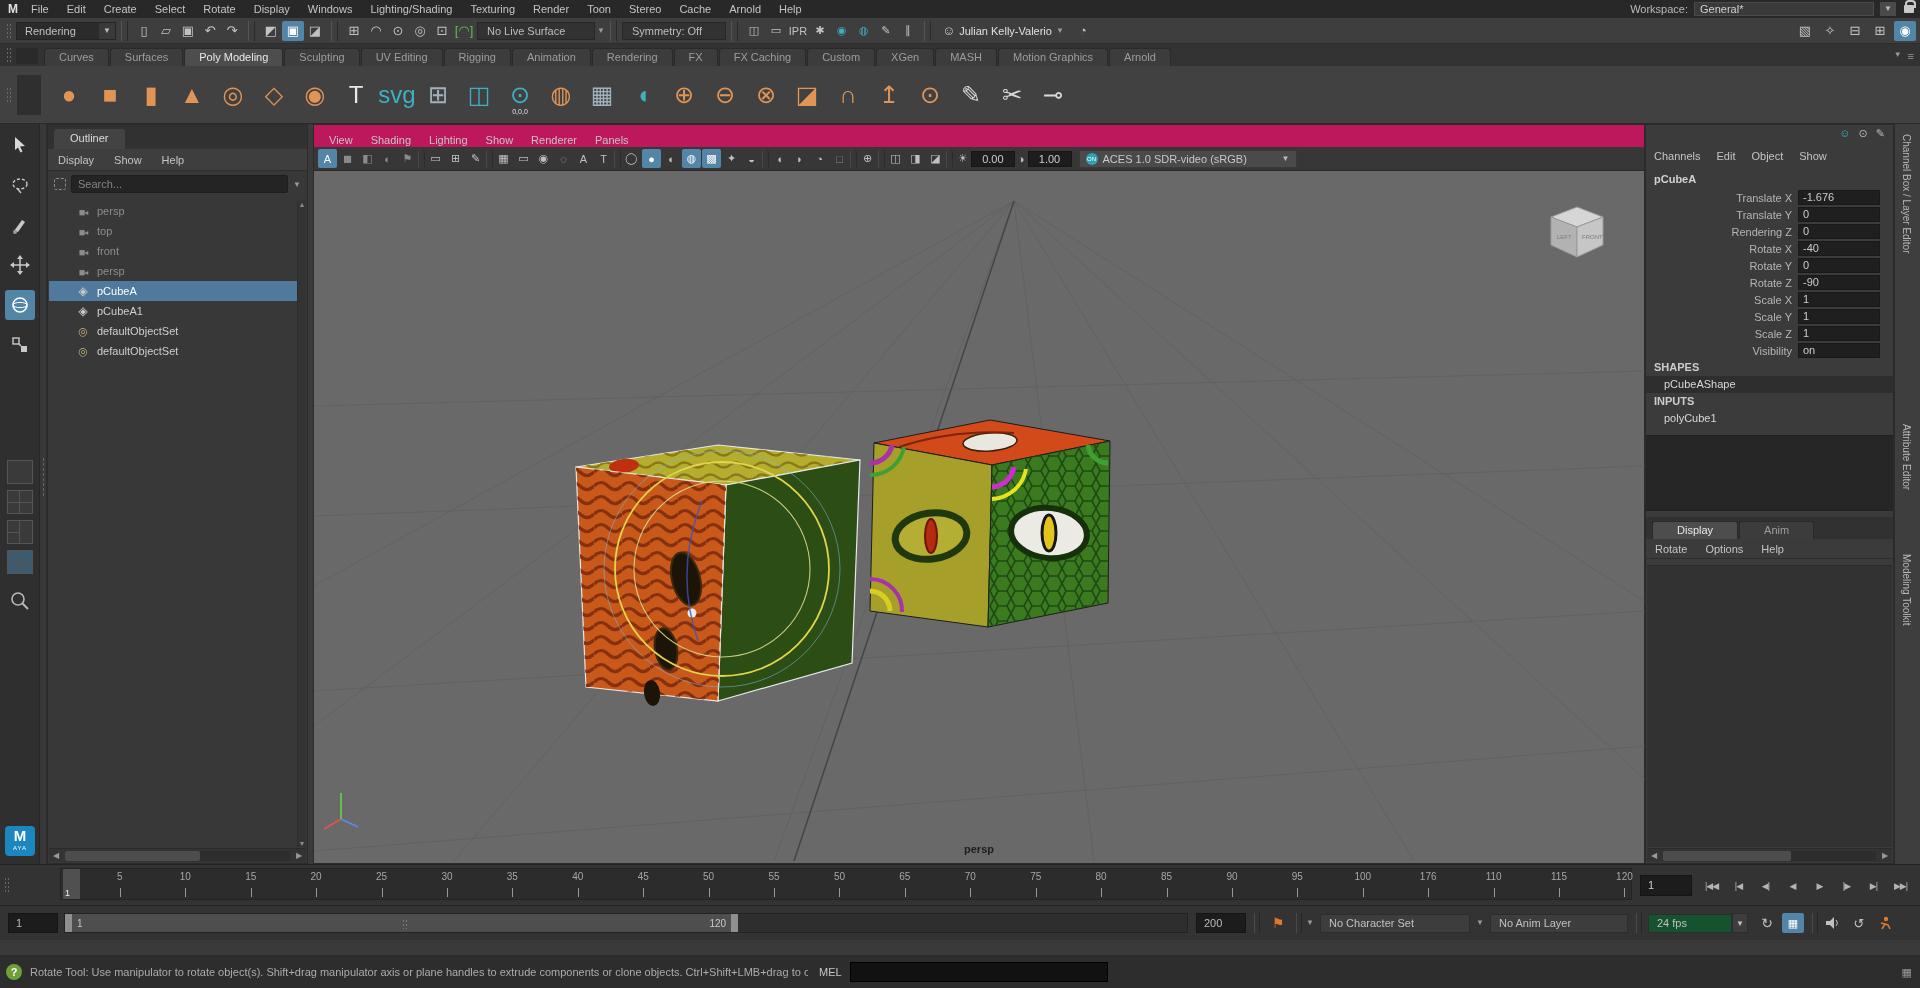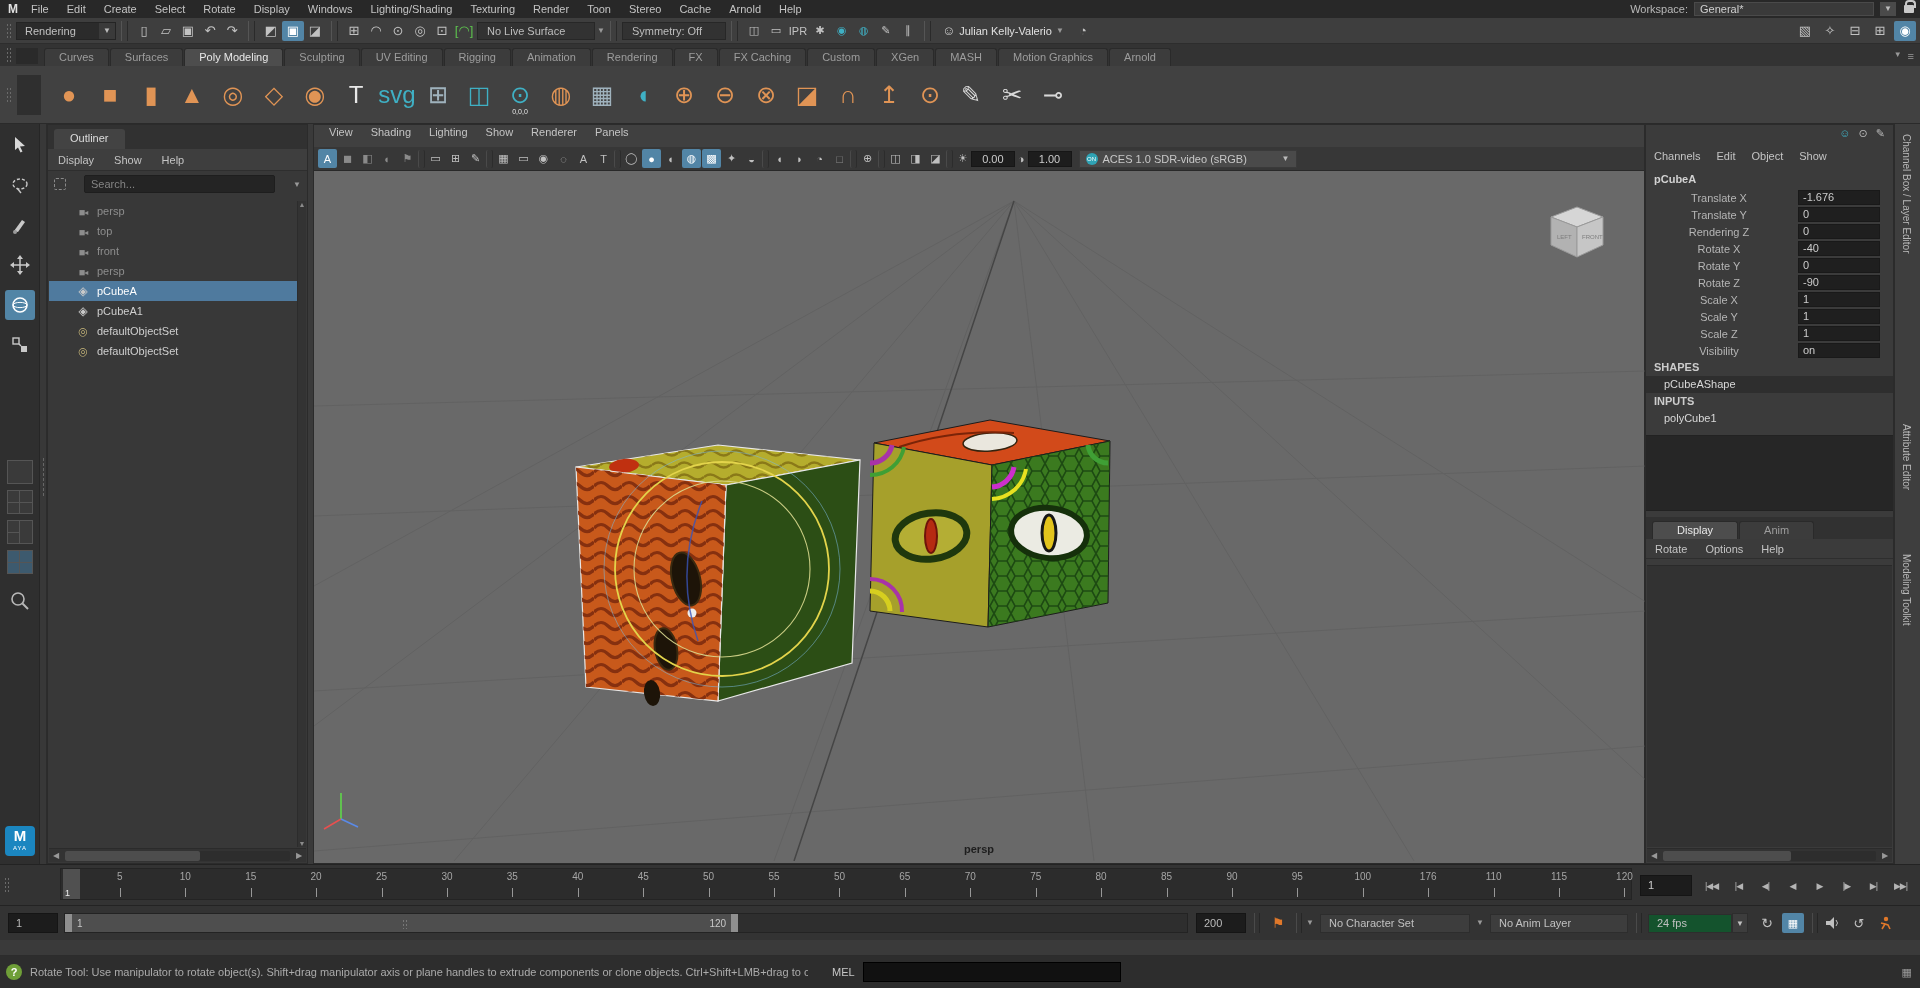--- a/index.html
+++ b/index.html
@@ -62,21 +62,21 @@
 
   #tb-divider{position:absolute;left:40px;top:0;bottom:0;width:7px;background:#383838;border-right:1px solid #2c2c2c}
   #tb-divider::before{content:"";position:absolute;left:2px;top:45%;width:3px;height:40px;background-image:radial-gradient(#666 1px,transparent 1px);background-size:3px 5px}
 
   
   #outliner{position:absolute;left:47px;top:0;bottom:0;width:261px;background:#383838;border:1px solid #2b2b2b}
   #outliner .ptabrow{height:24px;background:#313131;display:flex;align-items:flex-end;padding-left:6px}
   #outliner .ptab{height:20px;line-height:19px;padding:0 16px;background:#434343;border-radius:3px 3px 0 0;color:#ddd}
   #outliner .pmenus{height:22px;background:#3e3e3e;display:flex;align-items:center;border-bottom:1px solid #2e2e2e}
   #outliner .pmenus .menu-item{padding:1px 10px}
-  #osearch{height:26px;display:flex;align-items:center;gap:18px;padding:0 6px}
+  #osearch{height:26px;display:flex;align-items:center;gap:5px;padding:0 6px}
   #osearch .filter{width:12px;height:12px;border:1px dashed #8a8a8a;border-radius:2px}
   #osearch input{flex:1;height:18px;background:#242424;border:1px solid #1e1e1e;border-radius:2px;color:#bbb;padding:0 6px;font-size:11px;outline:none}
   #osearch input::placeholder{color:#848484}
   #osearch .caret{color:#999;font-size:8px}
   #otree{position:absolute;left:1px;right:10px;top:76px;bottom:16px;overflow:hidden}
   .orow{height:20px;display:flex;align-items:center;padding-left:26px;gap:6px;color:#cfcfcf}
   .orow.dim{color:#8d8d8d}
   .orow.selected{background:#4f7a9e;color:#fff}
   .orow .oi{width:16px;text-align:center;flex:none}
   .orow[data-icon="camera"] .oi::before{content:"◼◂";font-size:8px;letter-spacing:-1px}
@@ -85,41 +85,41 @@
   #ovscroll{position:absolute;right:1px;top:76px;bottom:16px;width:9px;background:#333;border-left:1px solid #2c2c2c;font-size:7px;color:#8a8a8a;text-align:center}
   #ovscroll .up{position:absolute;top:0;left:0;right:0}
   #ovscroll .dn{position:absolute;bottom:0;left:0;right:0}
   .hscroll{position:absolute;left:1px;right:1px;bottom:1px;height:14px;background:#333;border-top:1px solid #2b2b2b;display:flex;align-items:center}
   .hscroll .arr{width:14px;text-align:center;font-size:8px;color:#999}
   .hscroll .track{flex:1;height:10px;background:#2d2d2d;border-radius:2px;position:relative;margin:0 2px}
   .hscroll .thumb{position:absolute;left:0;top:0;bottom:0;width:60%;background:#4d4d4d;border-radius:2px}
 
   
   #viewport{position:absolute;left:313px;top:0;bottom:0;width:1332px;background:#696969;border:1px solid #2b2b2b}
-  #vmenus{height:22px;background:#404040;display:flex;align-items:flex-start;padding-left:6px}
+  #vmenus{height:22px;background:#be185d;display:flex;align-items:flex-end;padding-left:6px}
   #vtools{height:24px;background:#373737;border-bottom:1px solid #292929;display:flex;align-items:center;gap:1px;padding:0 4px}
   .vicn{min-width:19px;height:19px;display:flex;align-items:center;justify-content:center;color:#c0c0c0;font-size:11px;border-radius:2px}
   .vicn.hl{background:#5285a6;color:#fff}
   .vicn.dim{color:#8a8a8a}
   .vicn.sep{min-width:7px;border-left:1px solid #4a4a4a;border-right:1px solid #2c2c2c;height:18px}
   .vfield{width:44px;height:16px;background:#1d1d1d;border:1px solid #161616;color:#ccc;text-align:center;line-height:14px;margin:0 2px}
   #colorspace{height:18px;background:#4a4a4a;border:1px solid #3a3a3a;display:flex;align-items:center;gap:5px;padding:0 6px;width:218px;margin-left:4px}
   #colorspace .on{width:12px;height:12px;border-radius:50%;background:#2fa3b5;color:#fff;font-size:6px;text-align:center;line-height:12px}
   #colorspace .cs-caret{margin-left:auto;font-size:8px;color:#bbb}
   #scene{position:absolute;left:0;top:46px;right:0;bottom:0}
   #persp-label{position:absolute;bottom:8px;left:50%;transform:translateX(-50%);color:#1e1e1e;font-weight:bold}
 
   
   #rightpanel{position:absolute;left:1645px;top:0;bottom:0;width:249px;background:#3b3b3b;border:1px solid #2b2b2b}
   #rp-icons{height:20px;display:flex;justify-content:flex-end;gap:8px;padding:2px 8px;color:#b8b8b8}
   #rp-menus{height:22px;display:flex;align-items:center}
   #rp-menus .menu-item{padding:1px 8px}
   #cb-object{padding:6px 0 4px 8px;font-weight:bold;color:#d2d2d2}
   .ch-row{height:17px;display:flex;align-items:center}
-  .ch-label{width:152px;text-align:center;padding-right:6px;color:#b5b5b5}
+  .ch-label{width:152px;text-align:right;padding-right:6px;color:#b5b5b5}
   .ch-value{width:82px;height:15px;background:#1f1f1f;border:1px solid #191919;color:#ccc;padding:0 4px;line-height:13px}
   .cb-header{height:17px;line-height:17px;padding-left:8px;font-weight:bold;color:#cccccc}
   .cb-subrow{height:17px;line-height:17px;padding-left:18px;color:#d8d8d8}
   .cb-subrow.strip{background:#2e2e2e}
   #cb-blackbox{margin-top:8px;height:76px;background:#262626;border-top:1px solid #222;border-bottom:1px solid #222}
   #le-tabs{height:22px;background:#313131;display:flex;align-items:flex-end;padding-left:6px;margin-top:6px}
   #le-tabs .stab{padding:0 24px}
   #le-menus{height:20px;display:flex;align-items:center;border-bottom:1px solid #2e2e2e}
   #le-icons{height:22px;display:flex;justify-content:flex-end;gap:6px;padding-right:8px;align-items:center}
   #le-icons .li{color:#9a9a9a;font-size:12px}
@@ -157,21 +157,21 @@
   .rdd{position:absolute;top:8px;height:19px;background:#3d3d3d;border:1px solid #2d2d2d;color:#c0c0c0;line-height:17px;padding:0 8px}
   .rcaret{position:absolute;top:12px;font-size:8px;color:#999}
   #autokey{background:#5285a6;border-radius:2px;width:22px;color:#fff}
 
   #spacer-row{position:absolute;left:0;top:940px;right:0;height:16px;background:#3a3a3a;border-bottom:1px solid #2c2c2c}
 
   
   #helpline{position:absolute;left:0;top:956px;right:0;height:32px;background:#2d2d2d;display:flex;align-items:center}
   #qicon{width:16px;height:16px;border-radius:50%;background:#6f9f38;color:#fff;font-weight:bold;text-align:center;line-height:16px;margin-left:6px;flex:none}
   #help-text{margin-left:8px;width:778px;white-space:nowrap;overflow:hidden;color:#ababab;flex:none}
-  #mel-label{margin-left:24px;color:#c6c6c6;flex:none}
+  #mel-label{margin-left:11px;color:#c6c6c6;flex:none}
   #mel-input{margin-left:8px;width:258px;height:20px;background:#111;border:1px solid #000;color:#ccc;padding:0 6px;outline:none;flex:none}
   #hl-right{margin-left:auto;margin-right:8px;color:#999}
 </style>
 </head>
 <body>
 
 <div id="app">
 
   <div id="menubar">
     <span class="logo">M</span>

